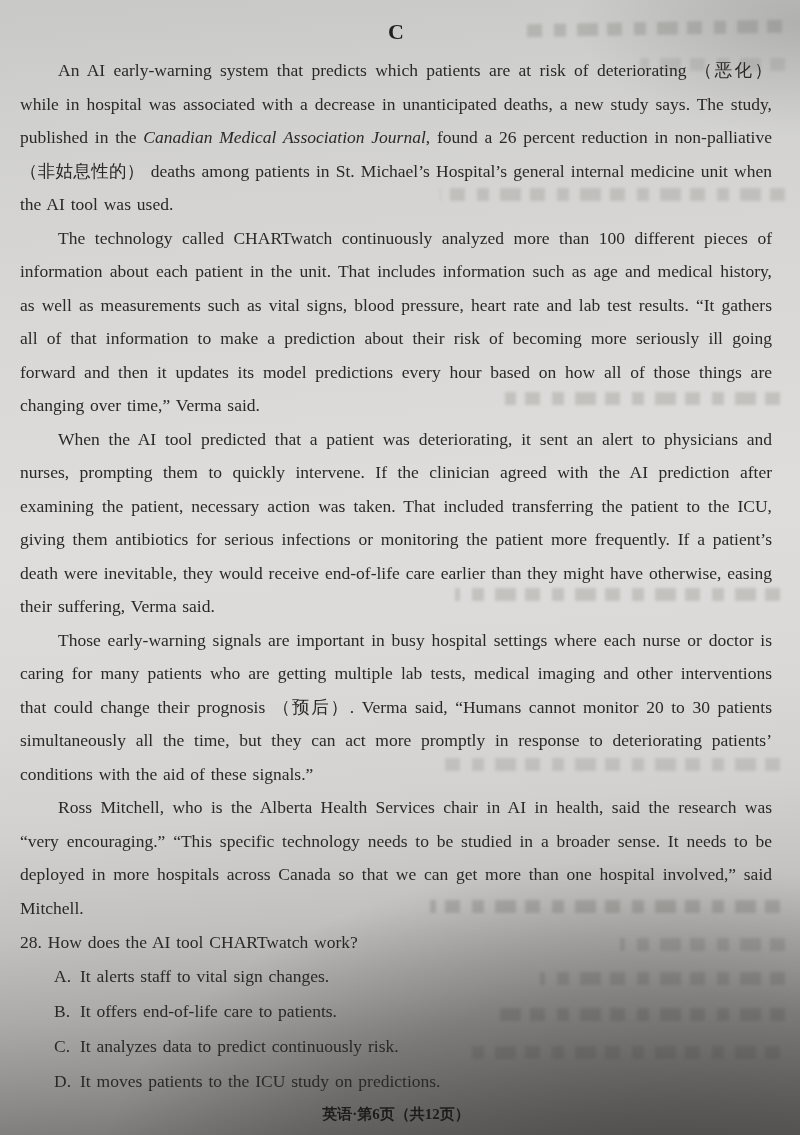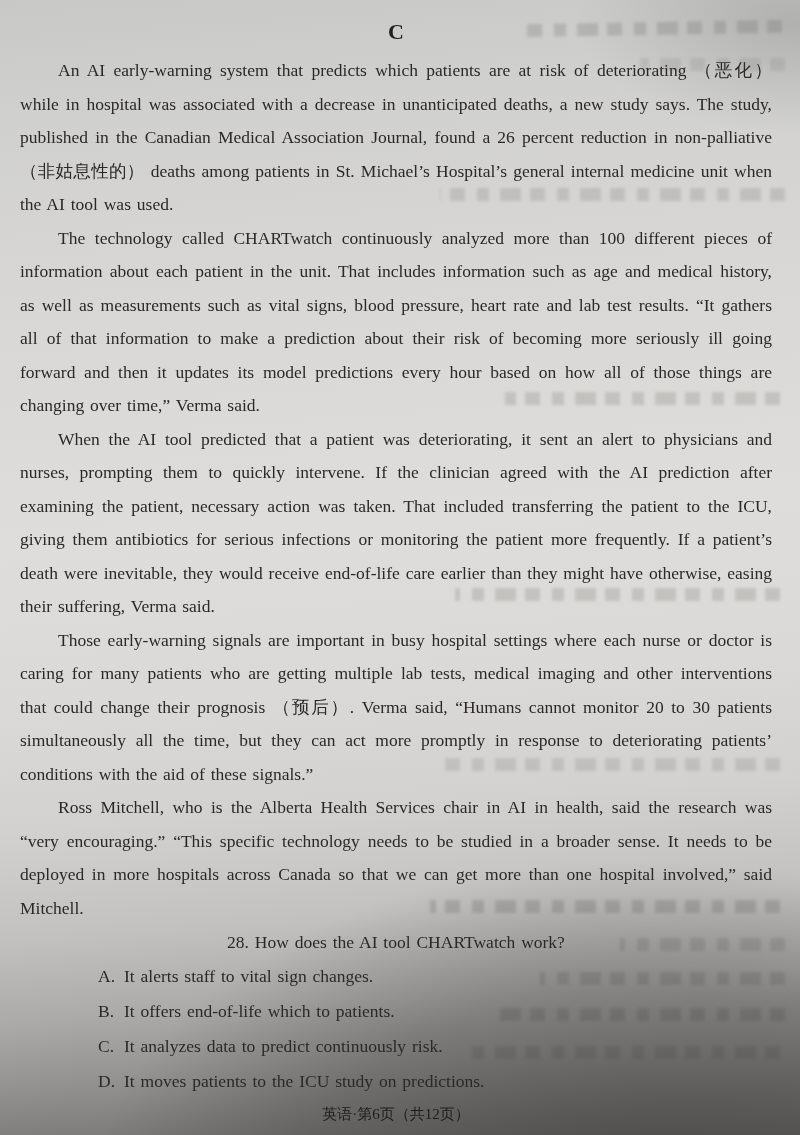--- a/index.html
+++ b/index.html
@@ -70,44 +70,43 @@
   }
   .para {
     margin: 0;
     text-align: justify;
     text-indent: 38px;
     font-size: 17.5px;
     line-height: 33.5px;
     word-spacing: 1.5px;
   }
   .para .jrnl {
+    font-style: italic;
   }
   .question-line {
     margin: 0;
     font-size: 17.5px;
     line-height: 34px;
     word-spacing: 1.5px;
-    text-align: center;
   }
   .options {
     padding-left: 34px;
   }
   .option-line {
     font-size: 17.5px;
     line-height: 35px;
     word-spacing: 1.5px;
-    margin-left: 44px;
   }
   .option-label {
     display: inline-block;
     min-width: 26px;
   }
   .footer-line {
     text-align: center;
-    font-weight: normal;
+    font-weight: bold;
     font-size: 15px;
     margin-top: 6px;
     color: #1d1c1b;
   }
 </style>
 </head>
 <body>
 
 <div class="page">
 
@@ -134,21 +133,21 @@
     <p class="para">When the AI tool predicted that a patient was deteriorating, it sent an alert to physicians and nurses, prompting them to quickly intervene. If the clinician agreed with the AI prediction after examining the patient, necessary action was taken. That included transferring the patient to the ICU, giving them antibiotics for serious infections or monitoring the patient more frequently. If a patient’s death were inevitable, they would receive end-of-life care earlier than they might have otherwise, easing their suffering, Verma said.</p>
 
     <p class="para">Those early-warning signals are important in busy hospital settings where each nurse or doctor is caring for many patients who are getting multiple lab tests, medical imaging and other interventions that could change their prognosis （预后）. Verma said, “Humans cannot monitor 20 to 30 patients simultaneously all the time, but they can act more promptly in response to deteriorating patients’ conditions with the aid of these signals.”</p>
 
     <p class="para">Ross Mitchell, who is the Alberta Health Services chair in AI in health, said the research was “very encouraging.” “This specific technology needs to be studied in a broader sense. It needs to be deployed in more hospitals across Canada so that we can get more than one hospital involved,” said Mitchell.</p>
 
     <p class="question-line"><span>28.</span> <span>How does the AI tool CHARTwatch work?</span></p>
 
     <div class="options">
       <div class="option-line"><span class="option-label">A.</span><span>It alerts staff to vital sign changes.</span></div>
-      <div class="option-line"><span class="option-label">B.</span><span>It offers end-of-life which to patients.</span></div>
+      <div class="option-line"><span class="option-label">B.</span><span>It offers end-of-life care to patients.</span></div>
       <div class="option-line"><span class="option-label">C.</span><span>It analyzes data to predict continuously risk.</span></div>
       <div class="option-line"><span class="option-label">D.</span><span>It moves patients to the ICU study on predictions.</span></div>
     </div>
 
     <div class="footer-line">英语·第6页（共12页）</div>
 
   </div>
 
   <div class="shadow-br"></div>
 

